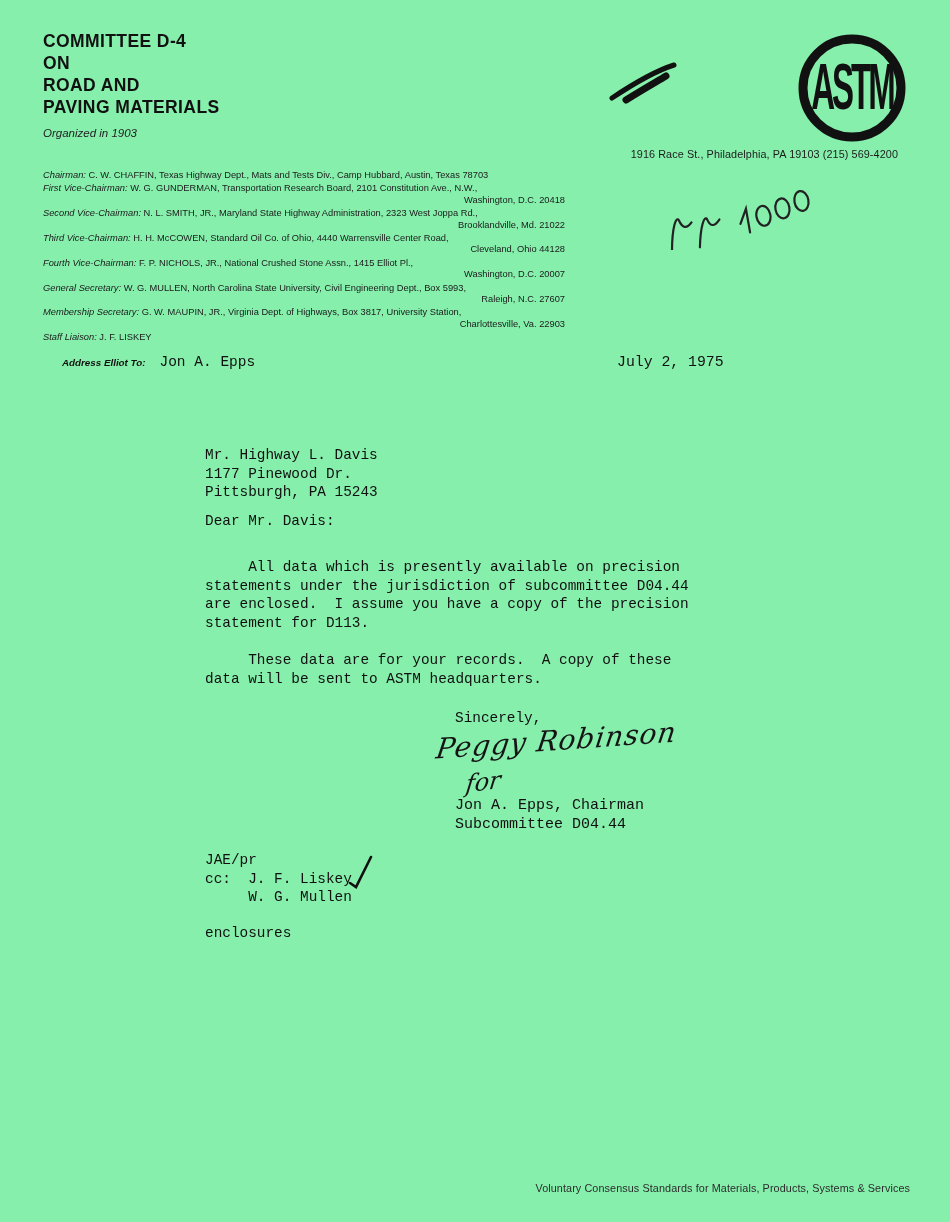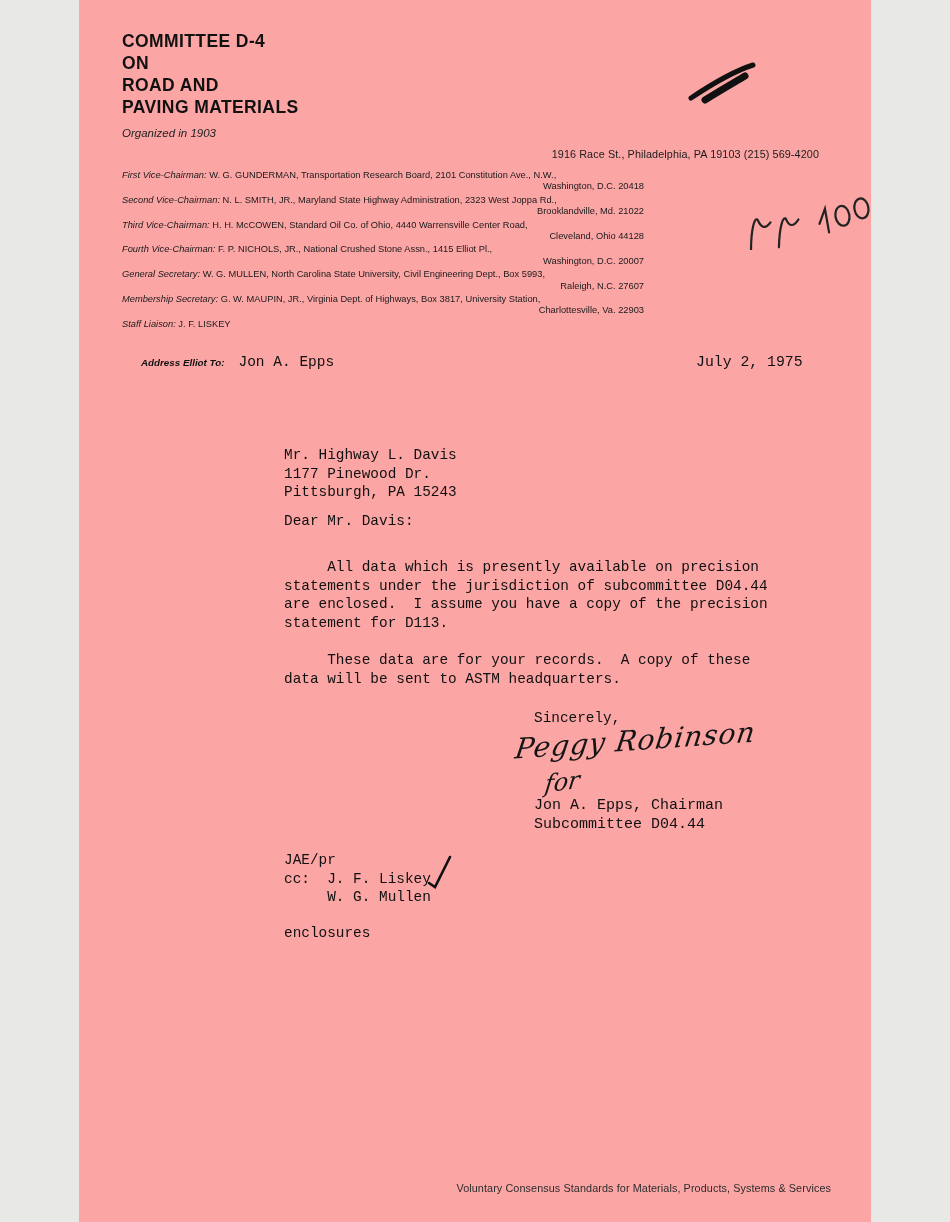--- a/index.html
+++ b/index.html
@@ -1,20 +1,20 @@
 <!DOCTYPE html>
 <html><head>
 <meta charset="utf-8">
 <style>
   html,body{margin:0;padding:0;background:#e8e8e6;}
   .page{
     position:relative;
-    width:792px;height:1222px;
+    width:950px;height:1222px;
     margin:0 auto;
-    background:#fca5a5;
+    background:#86efac;
     overflow:hidden;
     font-family:"Liberation Sans",sans-serif;
     color:#161616;
   }
   
   .committee{position:absolute;left:43px;top:30px;}
   .committee .line{
     font-weight:bold;font-size:17.5px;line-height:22px;letter-spacing:.4px;color:#111;
   }
   .organized{font-style:italic;font-size:11.5px;margin-top:9px;color:#222;}
@@ -115,20 +115,24 @@
         <path d="M84,48 l8,-14 l0,24"></path>
         <ellipse cx="108" cy="44" rx="7" ry="10"></ellipse>
         <ellipse cx="128" cy="40" rx="7" ry="10"></ellipse>
         <ellipse cx="148" cy="36" rx="7" ry="10"></ellipse>
       </g>
     </svg>
   </div>
 
   <div class="officers">
     <div class="officer">
+      <div class="line1"><span class="role">Chairman:</span> <span>C. W. CHAFFIN, Texas Highway Dept., Mats and Tests Div., Camp Hubbard, Austin, Texas 78703</span></div>
+      <div class="line2"></div>
+    </div>
+    <div class="officer">
       <div class="line1"><span class="role">First Vice-Chairman:</span> <span>W. G. GUNDERMAN, Transportation Research Board, 2101 Constitution Ave., N.W.,</span></div>
       <div class="line2">Washington, D.C. 20418</div>
     </div>
     <div class="officer">
       <div class="line1"><span class="role">Second Vice-Chairman:</span> <span>N. L. SMITH, JR., Maryland State Highway Administration, 2323 West Joppa Rd.,</span></div>
       <div class="line2">Brooklandville, Md. 21022</div>
     </div>
     <div class="officer">
       <div class="line1"><span class="role">Third Vice-Chairman:</span> <span>H. H. McCOWEN, Standard Oil Co. of Ohio, 4440 Warrensville Center Road,</span></div>
       <div class="line2">Cleveland, Ohio 44128</div>

